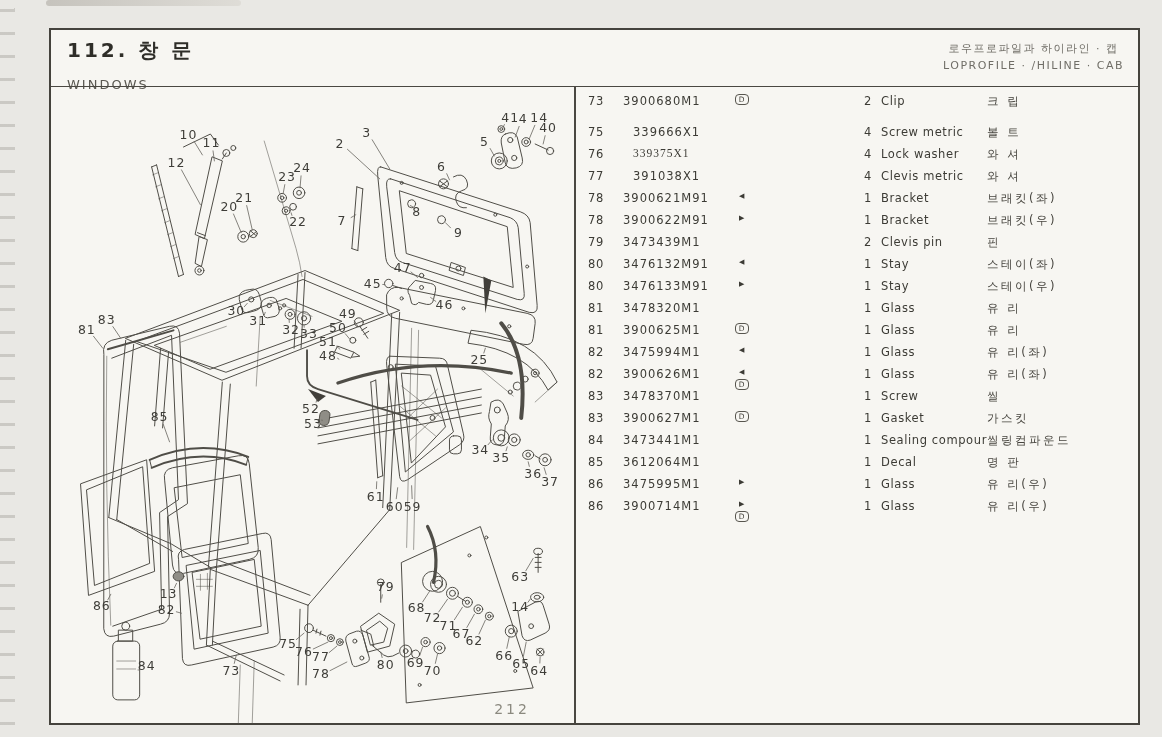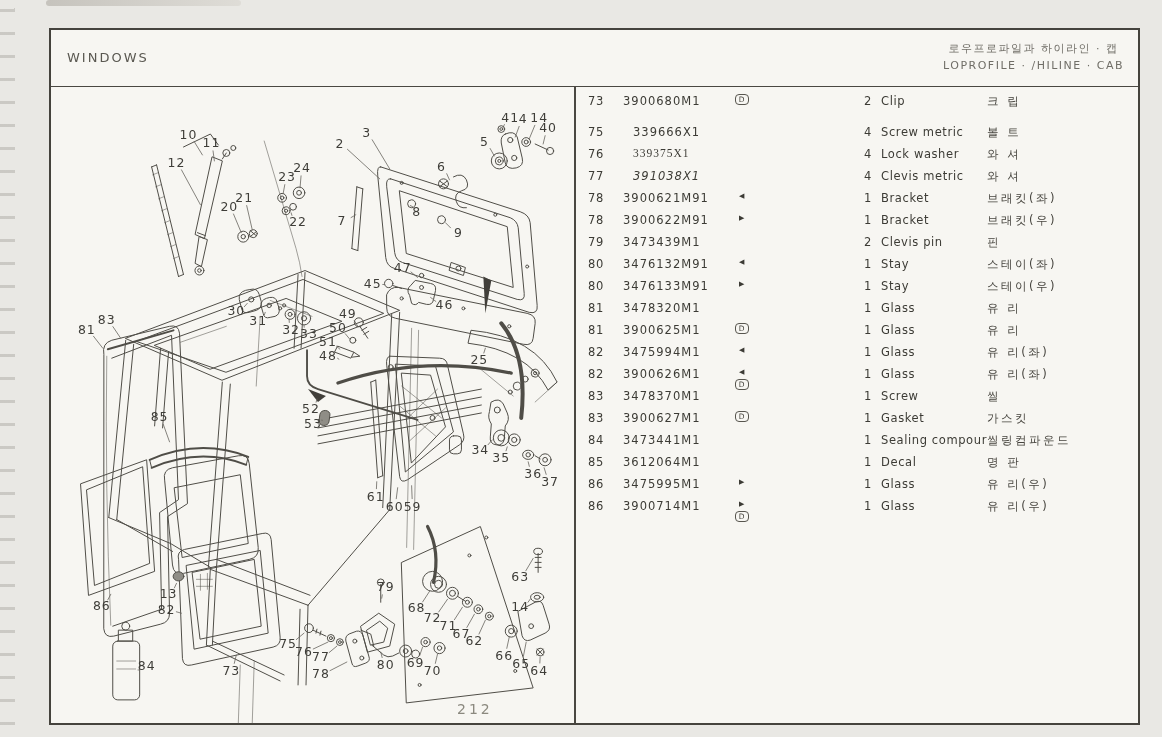--- a/index.html
+++ b/index.html
@@ -43,21 +43,21 @@
   svg .w2{stroke-width:1.9;}
   svg .dark{fill:#413f3a;stroke:none;}
   svg .shade{fill:#8f8d86;}
   svg .faint{stroke-width:.8;opacity:.65;}
   svg .plabel{
     fill:#3e3d38;stroke:none;font-size:12.5px;letter-spacing:1px;
     text-anchor:middle;font-family:"DejaVu Sans","Liberation Sans",sans-serif;
   }
   svg .leader{stroke:#67655e;stroke-width:.8;}
   .page-num{
-    position:absolute;left:406px;top:671px;width:110px;text-align:left;
+    position:absolute;left:406px;top:671px;width:110px;text-align:center;
     font-size:14px;letter-spacing:3px;color:#8b897f;
   }
 
   .ptable{position:absolute;left:525px;top:57px;right:0;bottom:0;}
   .trow{position:absolute;left:0;right:0;height:20px;font-size:11.5px;color:#3c3b35;letter-spacing:.6px;}
   .tc{position:absolute;top:0;white-space:nowrap;}
   .c-ref{left:12px;width:28px;}
   .c-part{left:47px;width:98px;letter-spacing:1px;}
   .c-marks{left:146px;width:40px;display:flex;flex-direction:column;align-items:center;gap:2px;line-height:10px;}
   .c-qty{left:279px;width:17px;text-align:right;}
@@ -71,20 +71,24 @@
 </style>
 </head>
 <body>
 
 <div class="binding"></div>
 <div class="top-smudge"></div>
 
 <div class="page">
 
   <div class="title-block">
+    <div class="title-kr">
+      <span>112.</span>
+      <span>창  문</span>
+    </div>
     <div class="title-en">WINDOWS</div>
   </div>
 
   <div class="header-right">
     <div>로우프로파일과 하이라인 · 캡</div>
     <div>LOPROFILE · /HILINE · CAB</div>
   </div>
 
   <div class="rule"></div>
   <div class="divider"></div>
@@ -510,21 +514,21 @@
       <div class="trow" style="top: 60px;">
         <span class="tc c-ref">76</span>
         <span class="tc c-part" style="padding-left: 10px; font-family: Liberation Serif, serif;">339375X1</span>
         <span class="tc c-marks"></span>
         <span class="tc c-qty">4</span>
         <span class="tc c-desc">Lock washer</span>
         <span class="tc c-kr">와 셔</span>
       </div>
       <div class="trow" style="top: 82px;">
         <span class="tc c-ref">77</span>
-        <span class="tc c-part" style="padding-left: 10px; font-style: italic;">391038X1</span>
+        <span class="tc c-part" style="padding-left: 10px;">391038X1</span>
         <span class="tc c-marks"></span>
         <span class="tc c-qty">4</span>
         <span class="tc c-desc">Clevis metric</span>
         <span class="tc c-kr">와 셔</span>
       </div>
       <div class="trow" style="top: 104px;">
         <span class="tc c-ref">78</span>
         <span class="tc c-part">3900621M91</span>
         <span class="tc c-marks">
           <span class="tri">◀</span>

